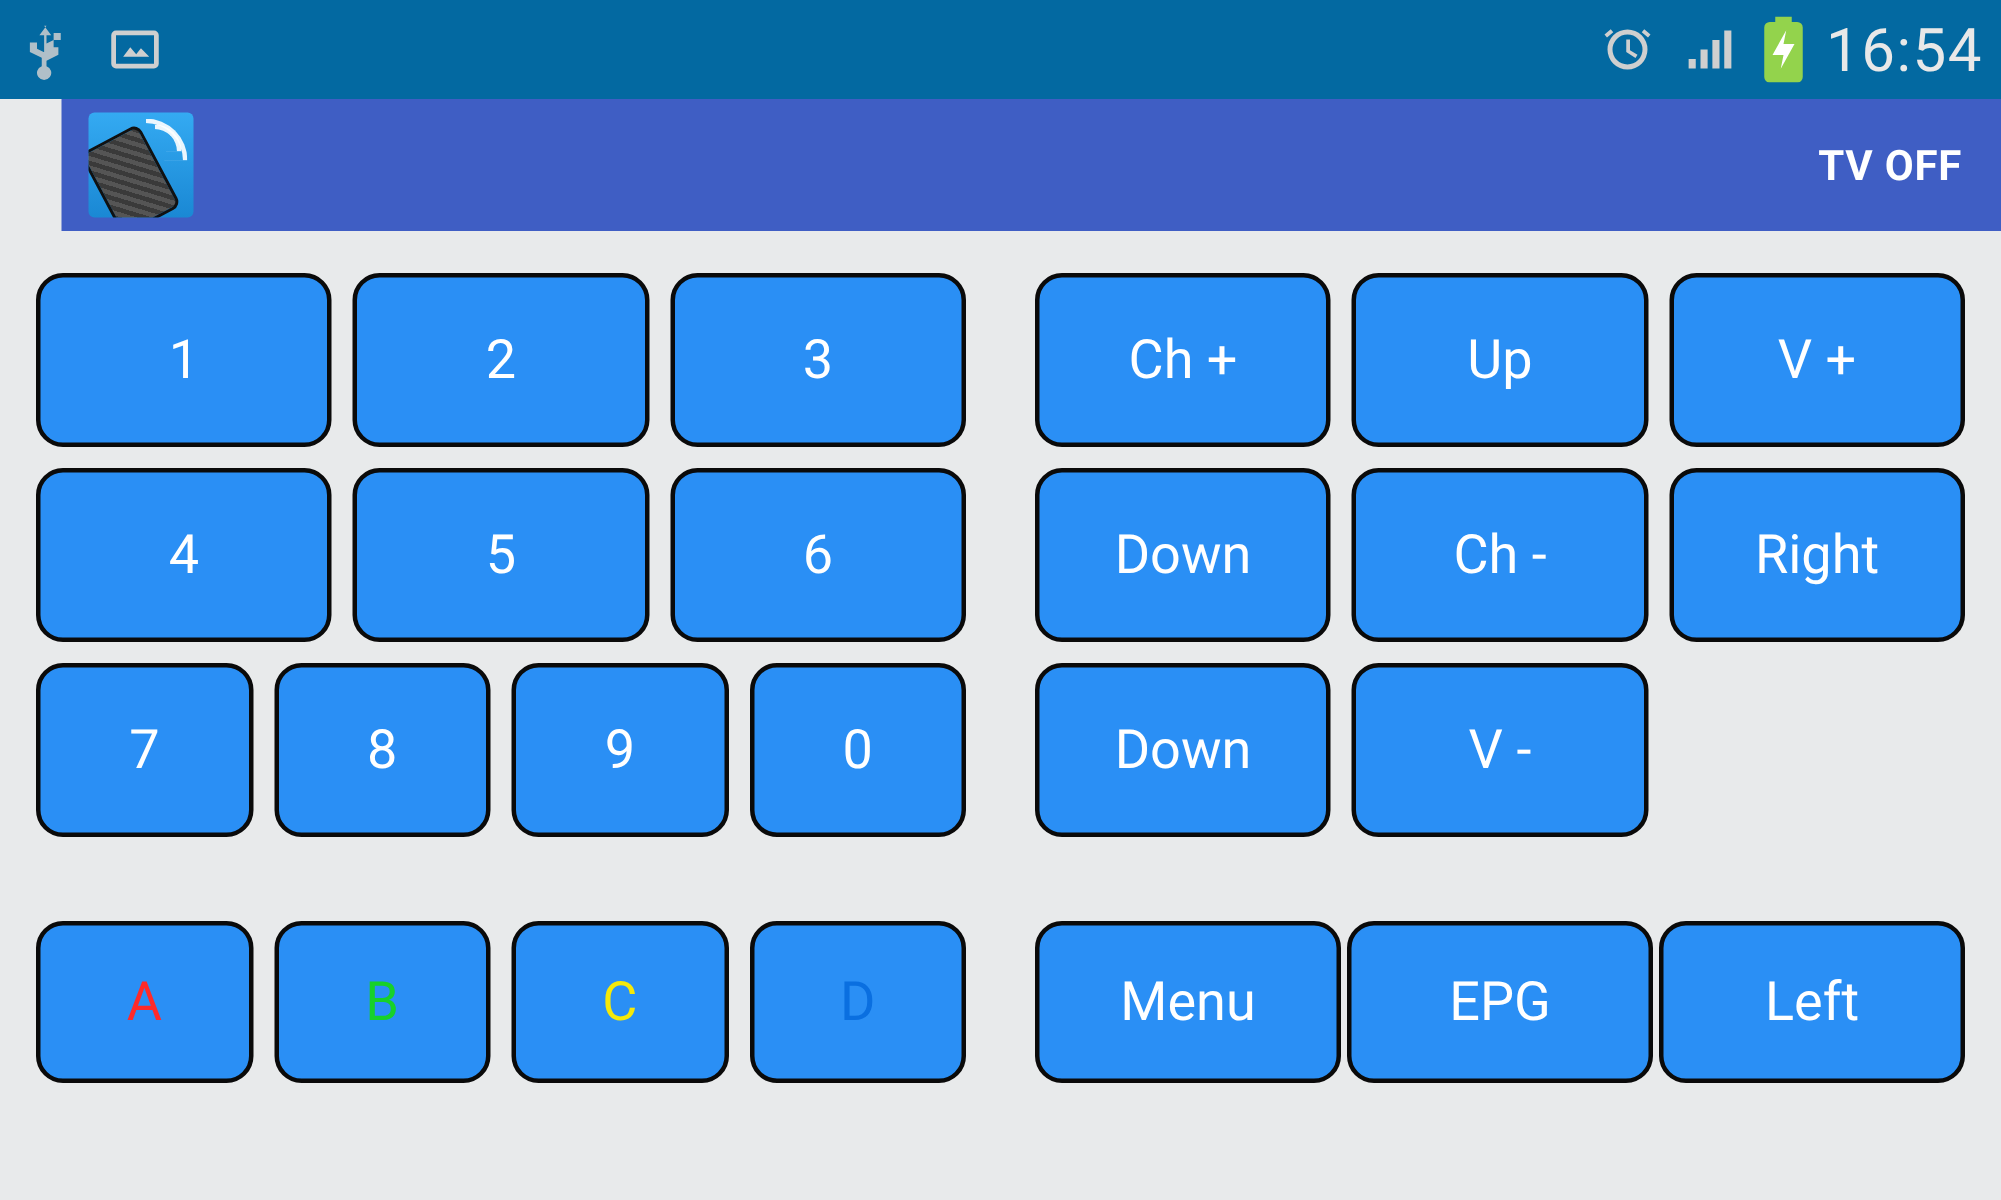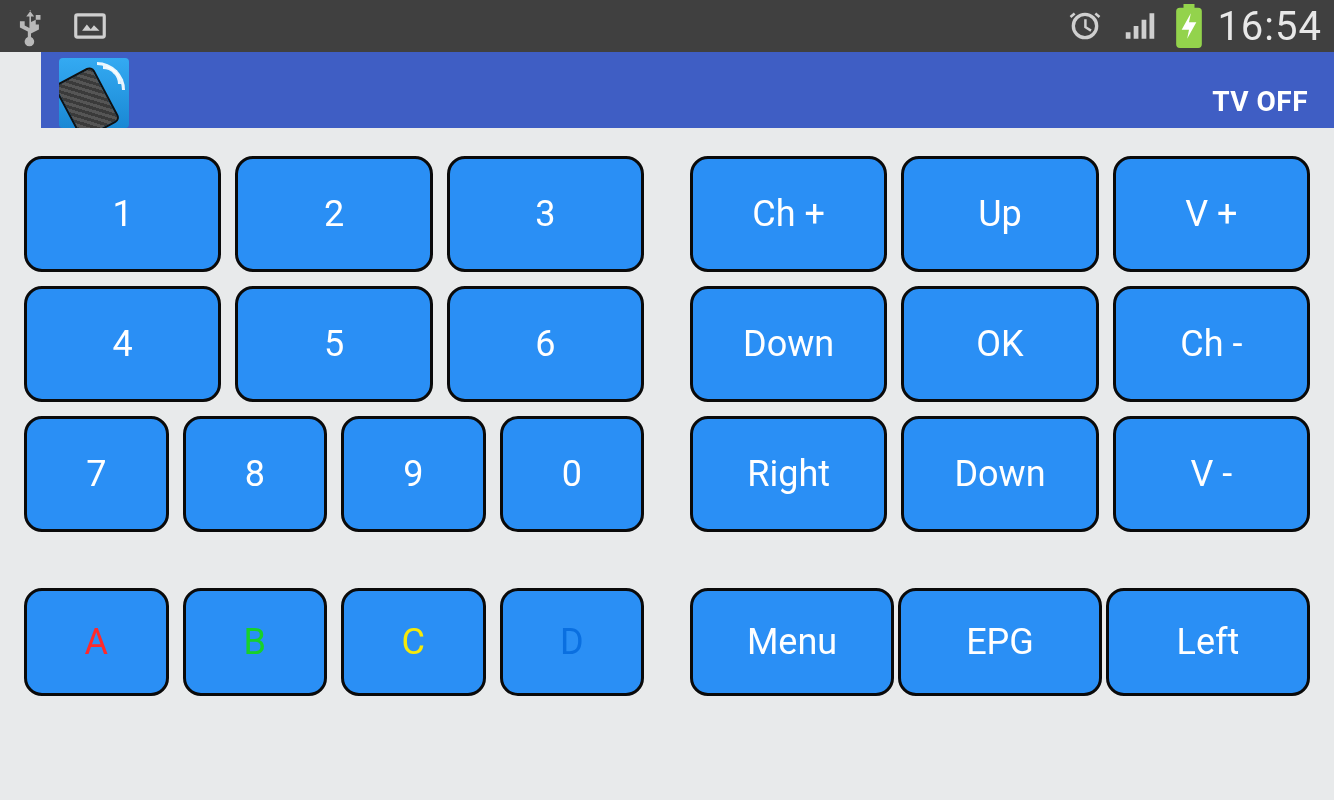--- a/index.html
+++ b/index.html
@@ -4,38 +4,38 @@
   <style>
     * { margin: 0; padding: 0; box-sizing: border-box; }
     body {
       width: 1334px;
       height: 800px;
       font-family: Roboto, Arial, sans-serif;
       background: #e8eaeb;
       overflow: hidden;
     }
     .status-bar {
-      height: 52px;
-      background: #404040;
+      height: 66px;
+      background: #0369a1;
       color: #cfcfcf;
       display: flex;
       align-items: center;
       padding: 0 12px;
       font-size: 36px;
     }
     .status-left { display: flex; align-items: center; gap: 18px; }
     .status-right { margin-left: auto; display: flex; align-items: center; gap: 14px; }
     .status-time { font-size: 40px; color: #e8e8e8; letter-spacing: 1px; }
     .ico-svg { display: block; }
 
     .app-bar {
-      height: 76px;
+      height: 88px;
       background: #3f5ec4;
       display: flex;
-      align-items: flex-end;
+      align-items: center;
       padding: 0 18px;
       margin-left: 41px;
     }
     .app-icon {
       width: 70px;
       height: 70px;
       background: linear-gradient(#34aaf2,#1a88d4);
       border-radius: 4px;
       position: relative;
       overflow: hidden;
@@ -183,21 +183,20 @@
           <div class="btn">0</div>
         </div>
       </div>
     </div>
 
     <div class="panel navgrid">
       <div class="btn">Ch +</div>
       <div class="btn">Up</div>
       <div class="btn">V +</div>
       <div class="btn">Down</div>
-      <div class="btn">OK</div>
       <div class="btn">Ch -</div>
       <div class="btn">Right</div>
       <div class="btn">Down</div>
       <div class="btn">V -</div>
     </div>
   </div>
 
   <div class="bottom-panels">
     <div class="panel color-row">
       <div class="btn btn-short">

